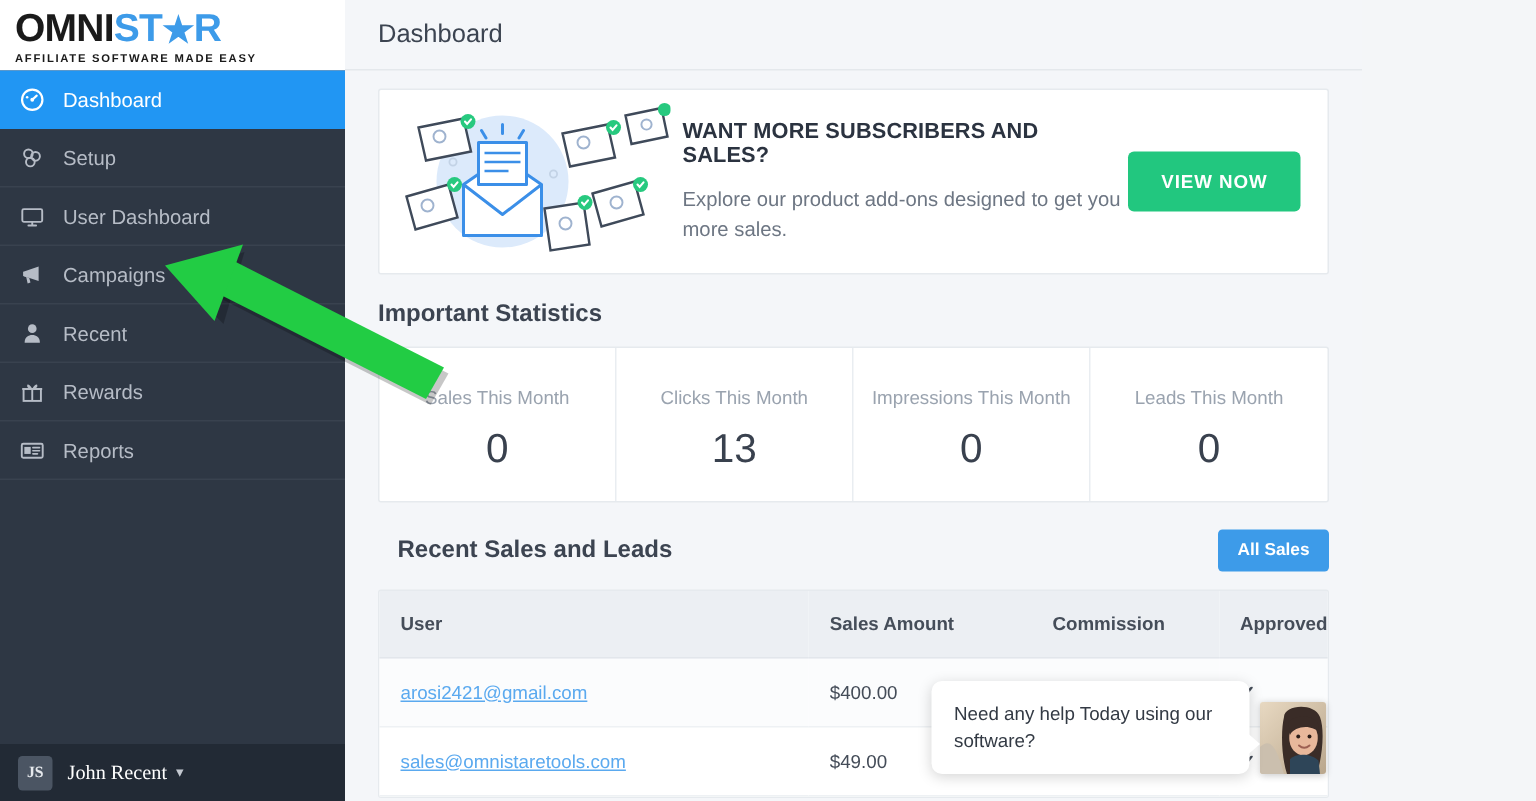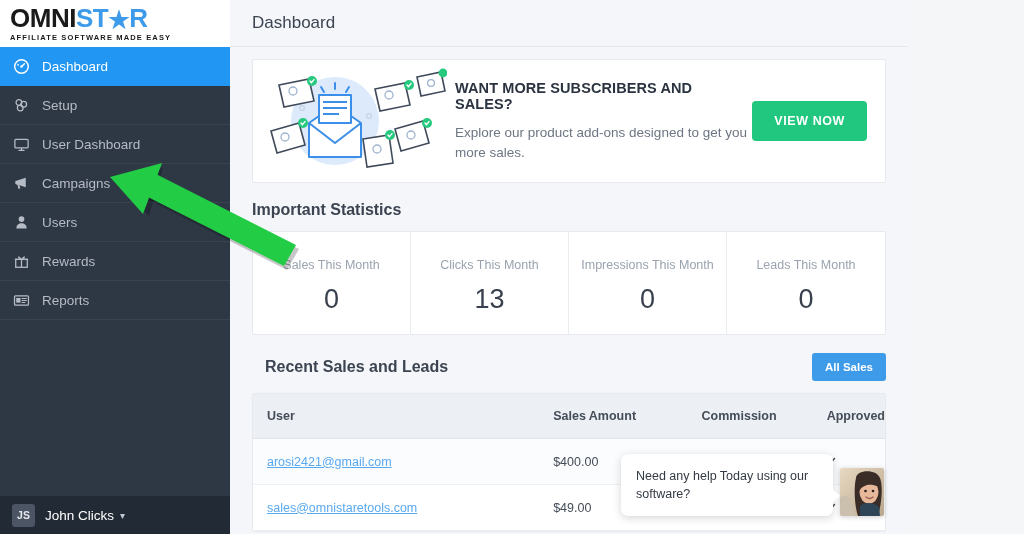--- a/index.html
+++ b/index.html
@@ -44,21 +44,21 @@
     border-bottom: 1px solid #39424f;
     cursor: pointer;
   }
   .nav-item.active { background: #2196f3; color: #ffffff; border-bottom-color: #2196f3; }
   .nav-item .ico { width: 17px; height: 17px; display: flex; align-items: center; justify-content: center; flex: 0 0 17px; }
   .nav-item .ico svg { display: block; }
 
   .user-box {
     height: 38px; background: #222a35;
     display: flex; align-items: center; gap: 10px;
-    padding-left: 12px; cursor: pointer;
+    padding-left: 12px; cursor: pointer; font-family: Liberation Serif, serif;
   }
   .avatar-initials {
     width: 23px; height: 23px; border-radius: 3px;
     background: #4b5563; color: #e6e9ed;
     font-size: 10.5px; font-weight: bold;
     display: flex; align-items: center; justify-content: center;
   }
   .user-name { color: #ffffff; font-size: 13.5px; }
   .caret { color: #c3c8d0; font-size: 10px; margin-left: -4px; }
 
@@ -246,21 +246,21 @@
         <span>Campaigns</span>
       </div>
 
       <div class="nav-item">
         <span class="ico">
           <svg width="17" height="17" viewBox="0 0 20 20">
               <circle cx="10" cy="6" r="3.4" fill="#b6bcc6"></circle>
               <path d="M4 17 C4 12.6 7 11 10 11 C13 11 16 12.6 16 17 Z" fill="#b6bcc6"></path>
             </svg>
         </span>
-        <span>Users</span>
+        <span>Recent</span>
       </div>
 
       <div class="nav-item">
         <span class="ico">
           <svg width="17" height="17" viewBox="0 0 20 20">
               <rect x="3.2" y="7.5" width="13.6" height="9.3" fill="none" stroke="#b6bcc6" stroke-width="1.5"></rect>
               <path d="M2.2 7.5h15.6" stroke="#b6bcc6" stroke-width="1.5"></path>
               <path d="M10 7.5v9.3" stroke="#b6bcc6" stroke-width="1.5"></path>
               <path d="M10 7.2 C8 4 6 3 6 5 C6 6.6 8 7.2 10 7.2 Z M10 7.2 C12 4 14 3 14 5 C14 6.6 12 7.2 10 7.2 Z" fill="#b6bcc6"></path>
             </svg>
@@ -277,21 +277,21 @@
             </svg>
         </span>
         <span>Reports</span>
       </div>
 
 
     </nav>
 
     <div class="user-box">
       <span class="avatar-initials">JS</span>
-      <span class="user-name">John Clicks</span>
+      <span class="user-name">John Recent</span>
       <span class="caret">▾</span>
     </div>
 
   </aside>
 
   <main class="main">
 
     <div class="page-header">
       <h1 class="page-title">Dashboard</h1>
     </div>

